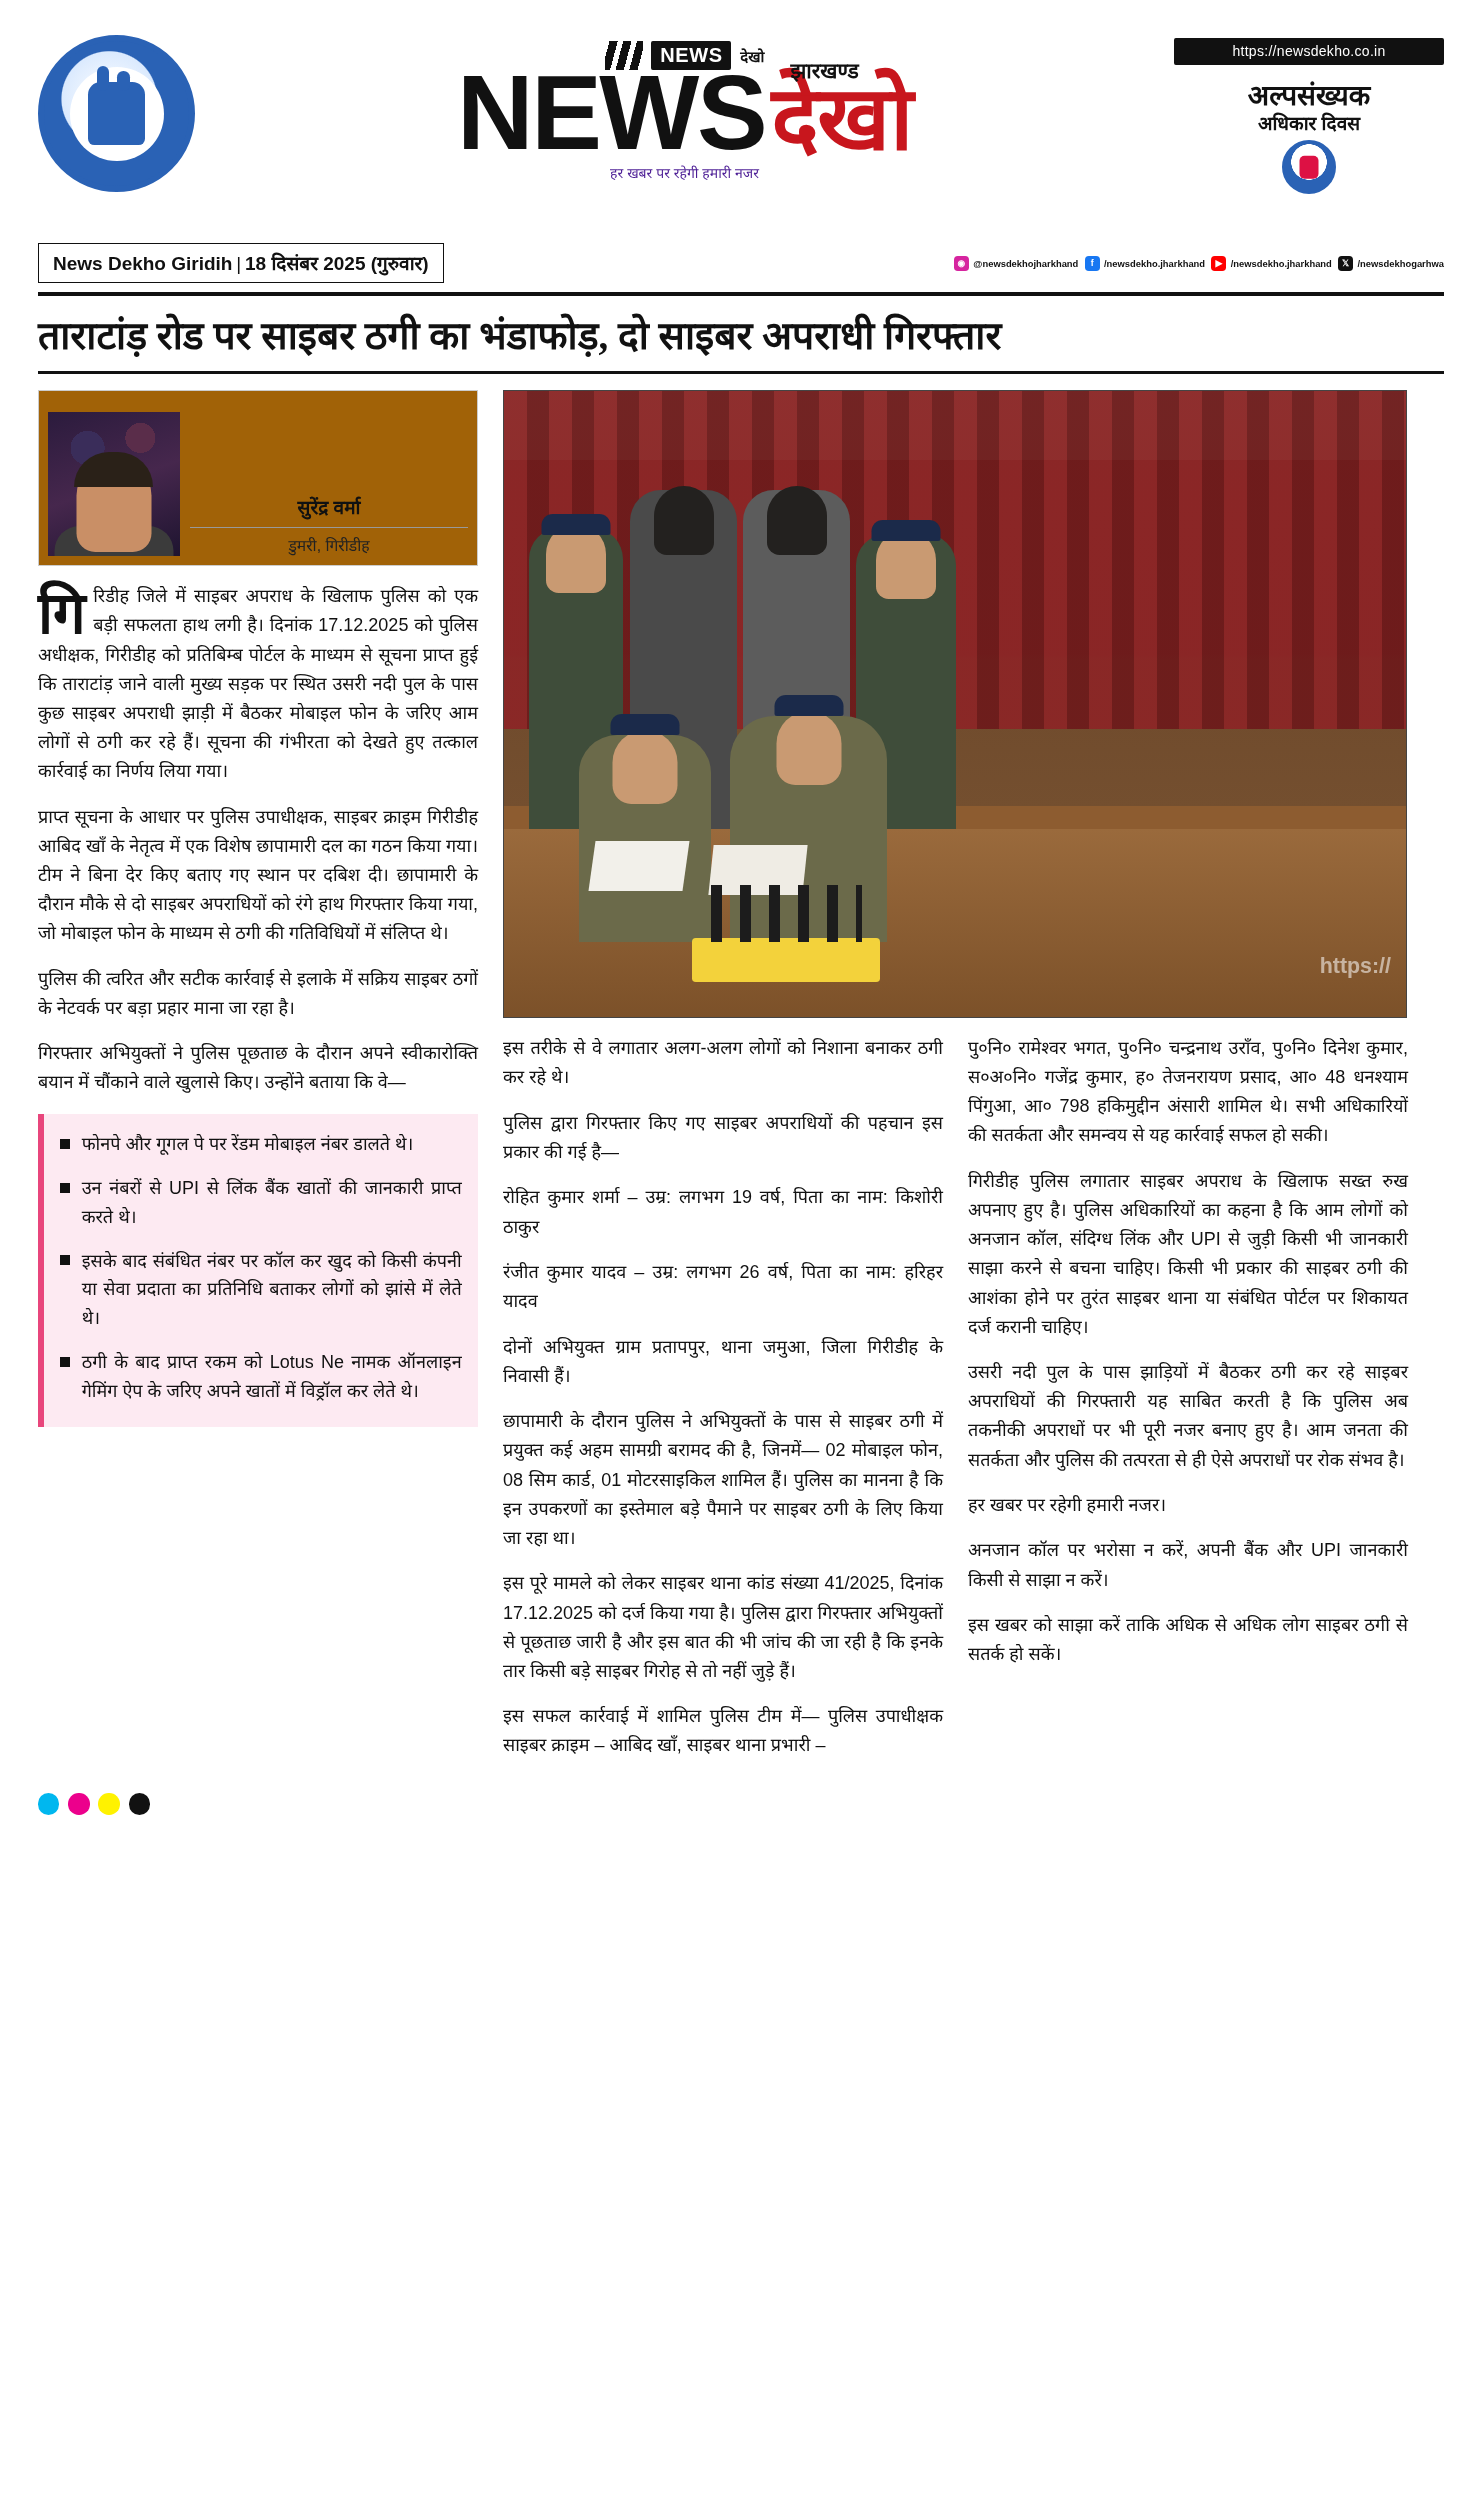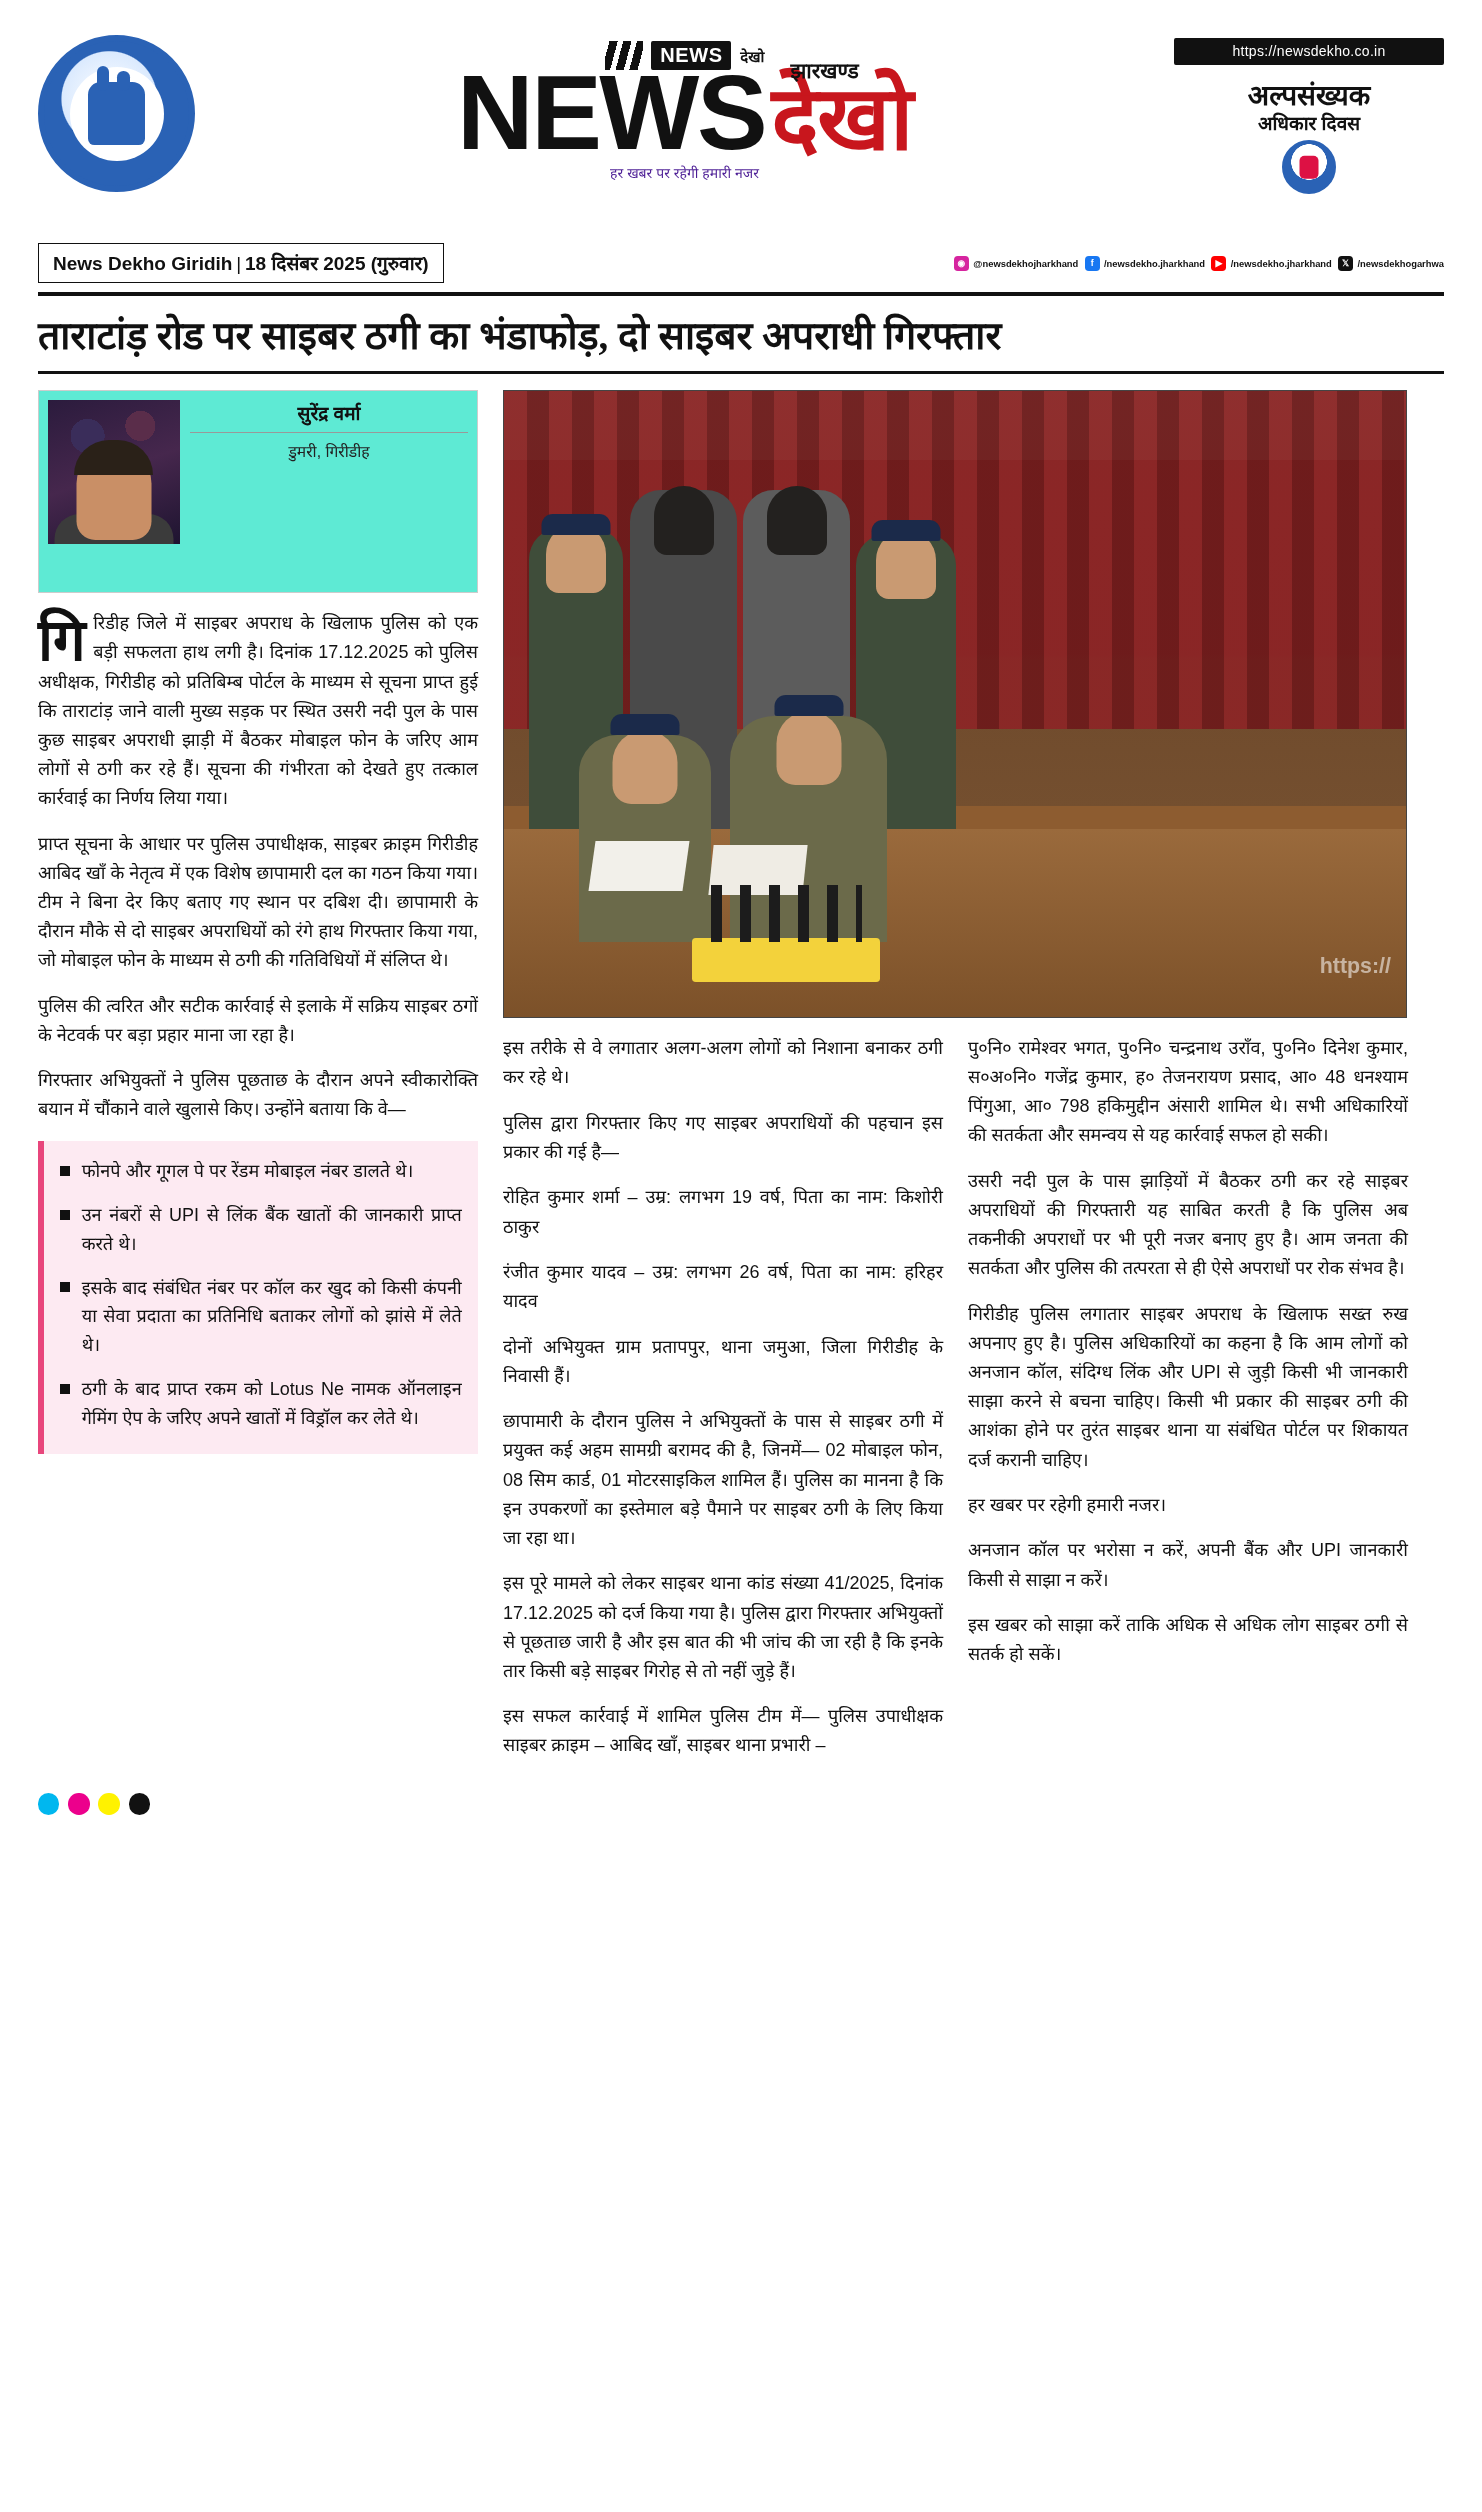--- a/index.html
+++ b/index.html
@@ -198,26 +198,26 @@
   .content {
     display: grid;
     grid-template-columns: 440px 440px 440px;
     gap: 25px;
     padding: 16.3px 38px 0 38px;
   }
   .col { }
 
   .bylinebox {
     border: 1.3px solid #ccc;
-    background:#5eead4;
+    background:#a16207;
     padding: 8.8px;
     display:flex;
     gap: 10px;
-    align-items: flex-start;
-    height: 203px;
+    align-items: flex-end;
+    height: 176px;
   }
   .byphoto {
     width: 132px; height: 144px;
     background:
       radial-gradient(circle at 30% 25%, #3a2d5a 0 12%, transparent 12%),
       radial-gradient(circle at 70% 18%, #5a2d4a 0 10%, transparent 10%),
       linear-gradient(160deg,#2b1b3d 0%, #46274d 50%, #1e1430 100%);
       position: relative; overflow:hidden; flex:0 0 auto;
   }
   .byphoto .head {
@@ -474,22 +474,22 @@
       <p class="body">रंजीत कुमार यादव – उम्र: लगभग 26 वर्ष, पिता का नाम: हरिहर यादव</p>
       <p class="body">दोनों अभियुक्त ग्राम प्रतापपुर, थाना जमुआ, जिला गिरीडीह के निवासी हैं।</p>
       <p class="body">छापामारी के दौरान पुलिस ने अभियुक्तों के पास से साइबर ठगी में प्रयुक्त कई अहम सामग्री बरामद की है, जिनमें— 02 मोबाइल फोन, 08 सिम कार्ड, 01 मोटरसाइकिल शामिल हैं। पुलिस का मानना है कि इन उपकरणों का इस्तेमाल बड़े पैमाने पर साइबर ठगी के लिए किया जा रहा था।</p>
       <p class="body">इस पूरे मामले को लेकर साइबर थाना कांड संख्या 41/2025, दिनांक 17.12.2025 को दर्ज किया गया है। पुलिस द्वारा गिरफ्तार अभियुक्तों से पूछताछ जारी है और इस बात की भी जांच की जा रही है कि इनके तार किसी बड़े साइबर गिरोह से तो नहीं जुड़े हैं।</p>
       <p class="body">इस सफल कार्रवाई में शामिल पुलिस टीम में— पुलिस उपाधीक्षक साइबर क्राइम – आबिद खाँ, साइबर थाना प्रभारी –</p>
     </div>
 
     <div class="col">
       <div style="height:644px"></div>
       <p class="body">पु०नि० रामेश्वर भगत, पु०नि० चन्द्रनाथ उराँव, पु०नि० दिनेश कुमार, स०अ०नि० गजेंद्र कुमार, ह० तेजनरायण प्रसाद, आ० 48 धनश्याम पिंगुआ, आ० 798 हकिमुद्दीन अंसारी शामिल थे। सभी अधिकारियों की सतर्कता और समन्वय से यह कार्रवाई सफल हो सकी।</p>
+      <p class="body">गिरीडीह पुलिस लगातार साइबर अपराध के खिलाफ सख्त रुख अपनाए हुए है। पुलिस अधिकारियों का कहना है कि आम लोगों को अनजान कॉल, संदिग्ध लिंक और UPI से जुड़ी किसी भी जानकारी साझा करने से बचना चाहिए। किसी भी प्रकार की साइबर ठगी की आशंका होने पर तुरंत साइबर थाना या संबंधित पोर्टल पर शिकायत दर्ज करानी चाहिए।</p>
       <p class="body">उसरी नदी पुल के पास झाड़ियों में बैठकर ठगी कर रहे साइबर अपराधियों की गिरफ्तारी यह साबित करती है कि पुलिस अब तकनीकी अपराधों पर भी पूरी नजर बनाए हुए है। आम जनता की सतर्कता और पुलिस की तत्परता से ही ऐसे अपराधों पर रोक संभव है।</p>
-      <p class="body">गिरीडीह पुलिस लगातार साइबर अपराध के खिलाफ सख्त रुख अपनाए हुए है। पुलिस अधिकारियों का कहना है कि आम लोगों को अनजान कॉल, संदिग्ध लिंक और UPI से जुड़ी किसी भी जानकारी साझा करने से बचना चाहिए। किसी भी प्रकार की साइबर ठगी की आशंका होने पर तुरंत साइबर थाना या संबंधित पोर्टल पर शिकायत दर्ज करानी चाहिए।</p>
       <p class="body">हर खबर पर रहेगी हमारी नजर।</p>
       <p class="body">अनजान कॉल पर भरोसा न करें, अपनी बैंक और UPI जानकारी किसी से साझा न करें।</p>
       <p class="body">इस खबर को साझा करें ताकि अधिक से अधिक लोग साइबर ठगी से सतर्क हो सकें।</p>
     </div>
   </div>
 
   <div class="footerdots">
     <span class="dot d1"></span>
     <span class="dot d2"></span>
     <span class="dot d3"></span>

